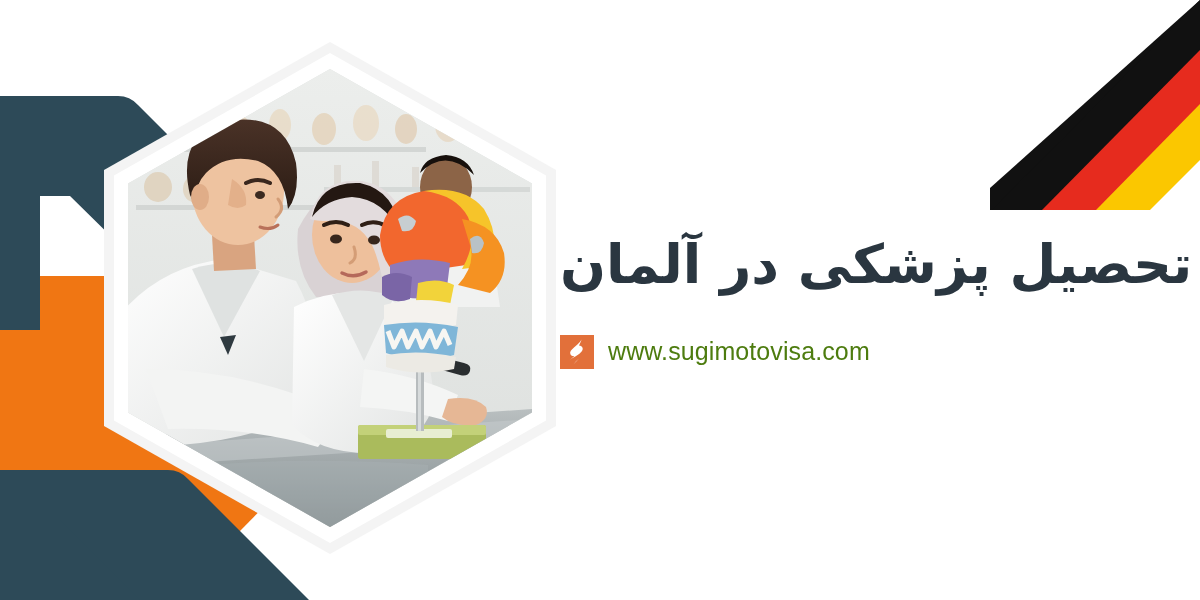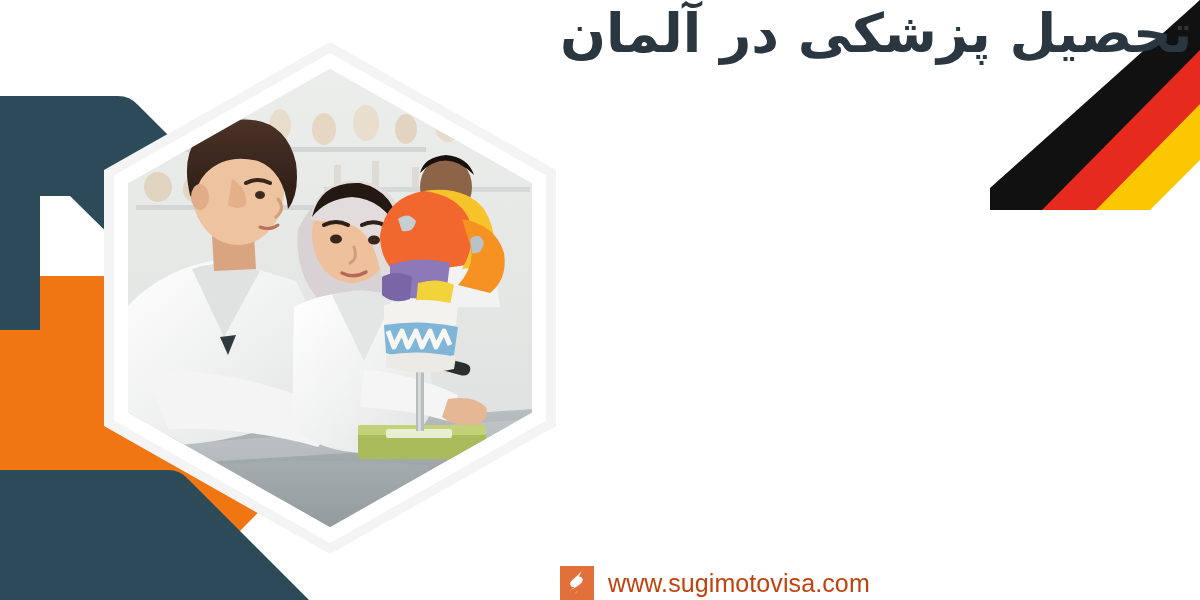--- a/index.html
+++ b/index.html
@@ -68,21 +68,21 @@
   .hex-photo svg { display:block; width:100%; height:100%; }
 
   
   .content {
     position:absolute;
     left:560px; top:0;
     width:600px; height:600px;
     display:flex;
     flex-direction:column;
     align-items:flex-end;
-    justify-content:space-between;
+    justify-content:center;
     padding-right:40px;
   }
   .headline {
     direction:rtl;
     font-family:"DejaVu Sans", "Liberation Sans", sans-serif;
     font-size:54px;
     font-weight:bold;
     color:#2a3640;
     letter-spacing:0;
     line-height:1.25;
@@ -103,21 +103,21 @@
     display:flex;
     align-items:center;
     justify-content:center;
     flex:0 0 auto;
   }
   .brand-mark svg { display:block; width:22px; height:26px; }
   .url-text {
     font-family:"Liberation Sans", sans-serif;
     font-size:25px;
     font-weight:400;
-    color:#c2410c;
+    color:#4d7c0f;
     letter-spacing:0.1px;
     white-space:nowrap;
   }
 </style>
 </head>
 <body>
 
 <div class="banner">
 
   <div class="deco-layer">

